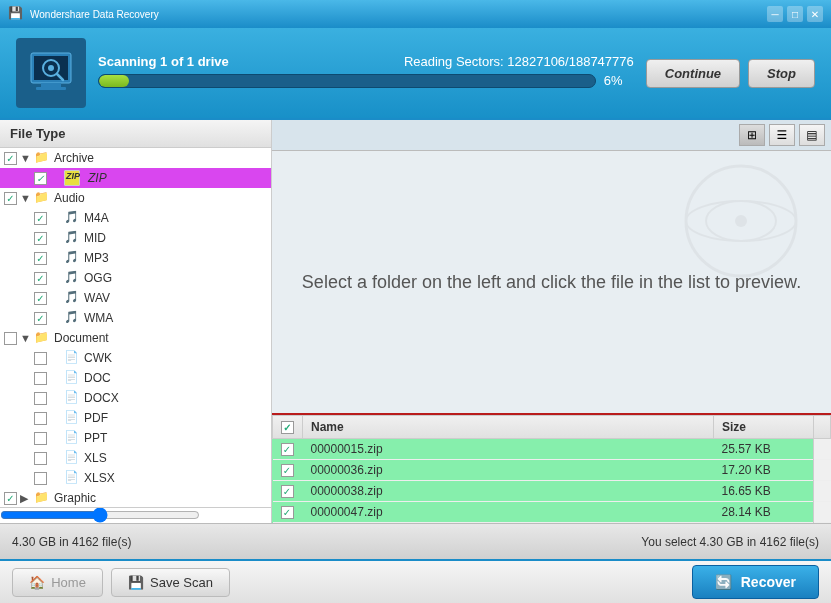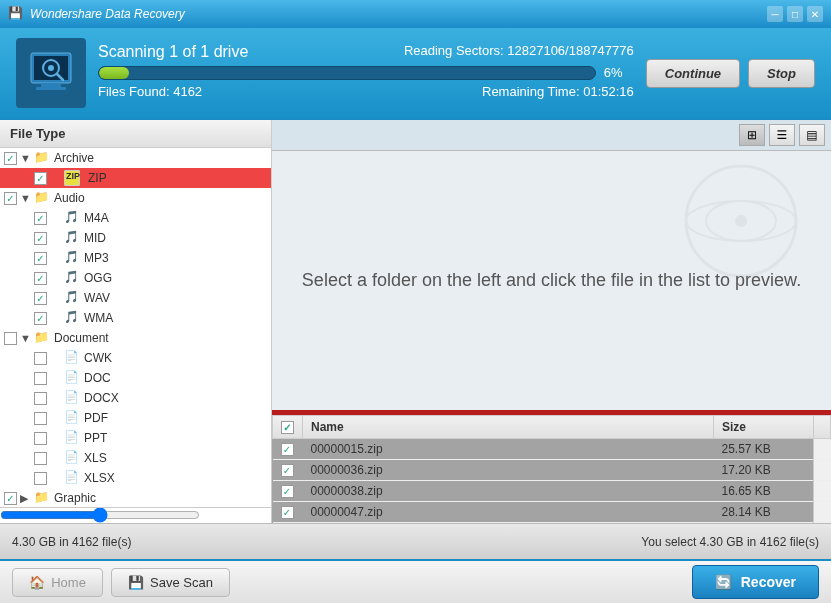--- a/index.html
+++ b/index.html
@@ -9,21 +9,21 @@
     .titlebar {
       background: linear-gradient(to bottom, #4ab8e8, #1a8cc8);
       height: 28px;
       display: flex;
       align-items: center;
       padding: 0 8px;
       color: white;
       font-size: 12px;
     }
     .titlebar-icon { width: 16px; height: 16px; margin-right: 6px; }
-    .titlebar-title { flex: 1; font-size: 12px; color: white; font-style: italic; }
+    .titlebar-title { flex: 1; font-size: 10px; color: white; }
     .titlebar-controls { display: flex; gap: 4px; }
     .titlebar-btn {
       width: 16px; height: 16px; border: none; cursor: pointer;
       font-size: 10px; display: flex; align-items: center; justify-content: center;
       background: rgba(255,255,255,0.3); color: white; border-radius: 2px;
     }
 
     
     .scanbar {
       background: linear-gradient(to bottom, #3ab0e0, #1890c8);
@@ -36,21 +36,21 @@
     .scan-icon {
       width: 70px; height: 70px;
       background: #1a5f8a;
       border-radius: 4px;
       display: flex; align-items: center; justify-content: center;
       flex-shrink: 0;
     }
     .scan-icon svg { width: 50px; height: 50px; }
     .scan-info { flex: 1; }
     .scan-row { display: flex; justify-content: space-between; margin-bottom: 4px; }
-    .scan-label { color: white; font-size: 16px; font-weight: normal; }
+    .scan-label { color: white; font-size: 13px; font-weight: bold; }
     .scan-reading { color: white; font-size: 13px; }
     .progress-row { display: flex; align-items: center; gap: 8px; margin-bottom: 4px; }
     .progress-bar {
       flex: 1; height: 14px; background: #1a5f8a; border-radius: 7px; overflow: hidden; border: 1px solid #0d4a70;
     }
     .progress-fill {
       height: 100%; background: linear-gradient(to bottom, #a8e040, #7ab820);
       border-radius: 7px;
     }
     .progress-pct { color: white; font-size: 13px; min-width: 30px; }
@@ -107,21 +107,21 @@
 
     
     .tree-item {
       display: flex;
       align-items: center;
       padding: 2px 4px;
       font-size: 12px;
       cursor: pointer;
       white-space: nowrap;
     }
-    .tree-item.selected { background: #ef4444; }
+    .tree-item.selected { background: #d946ef; font-style: italic; }
     .tree-item .checkbox {
       width: 13px; height: 13px; border: 1px solid #999;
       background: white; margin-right: 3px; flex-shrink: 0;
       display: flex; align-items: center; justify-content: center;
     }
     .tree-item .checkbox.checked { background: white; }
     .tree-item .checkbox.checked::after { content: '✓'; font-size: 10px; color: #2a7; }
     .tree-item .expand { width: 12px; margin-right: 2px; color: #555; flex-shrink: 0; font-size: 11px; }
     .tree-item .item-icon { width: 16px; height: 16px; margin-right: 4px; flex-shrink: 0; }
     .tree-item .item-label { font-size: 12px; color: #333; }
@@ -166,22 +166,22 @@
       font-size: 80px;
       color: #888;
     }
     .preview-text {
       font-size: 18px; color: #555; text-align: center;
       padding: 20px; z-index: 1;
     }
 
     
     .file-list {
-      border-top: 5px solid #b91c1c;
-      background: #a3a3a3;
+      border-top: 2px solid #b91c1c;
+      background: #86efac;
       flex-shrink: 0;
     }
     .file-list table {
       width: 100%;
       border-collapse: collapse;
       font-size: 12px;
     }
     .file-list thead tr {
       background: linear-gradient(to bottom, #f0f0f0, #e0e0e0);
     }
@@ -279,30 +279,20 @@
       <span class="scan-reading">
         <span>Reading Sectors:</span>
         <span>12827106/188747776</span>
       </span>
     </div>
     <div class="progress-row">
       <div class="progress-bar">
         <div class="progress-fill" style="width: 6%"></div>
       </div>
       <span class="progress-pct">6%</span>
-    </div>
-    <div class="scan-row">
-      <span class="files-found">
-        <span>Files Found:</span>
-        <span>4162</span>
-      </span>
-      <span class="remaining">
-        <span>Remaining Time:</span>
-        <span>01:52:16</span>
-      </span>
     </div>
   </div>
   <div class="scan-btns">
     <button class="scan-btn btn-continue">Continue</button>
     <button class="scan-btn btn-stop">Stop</button>
   </div>
 </div>
 
 <div class="main">
 

